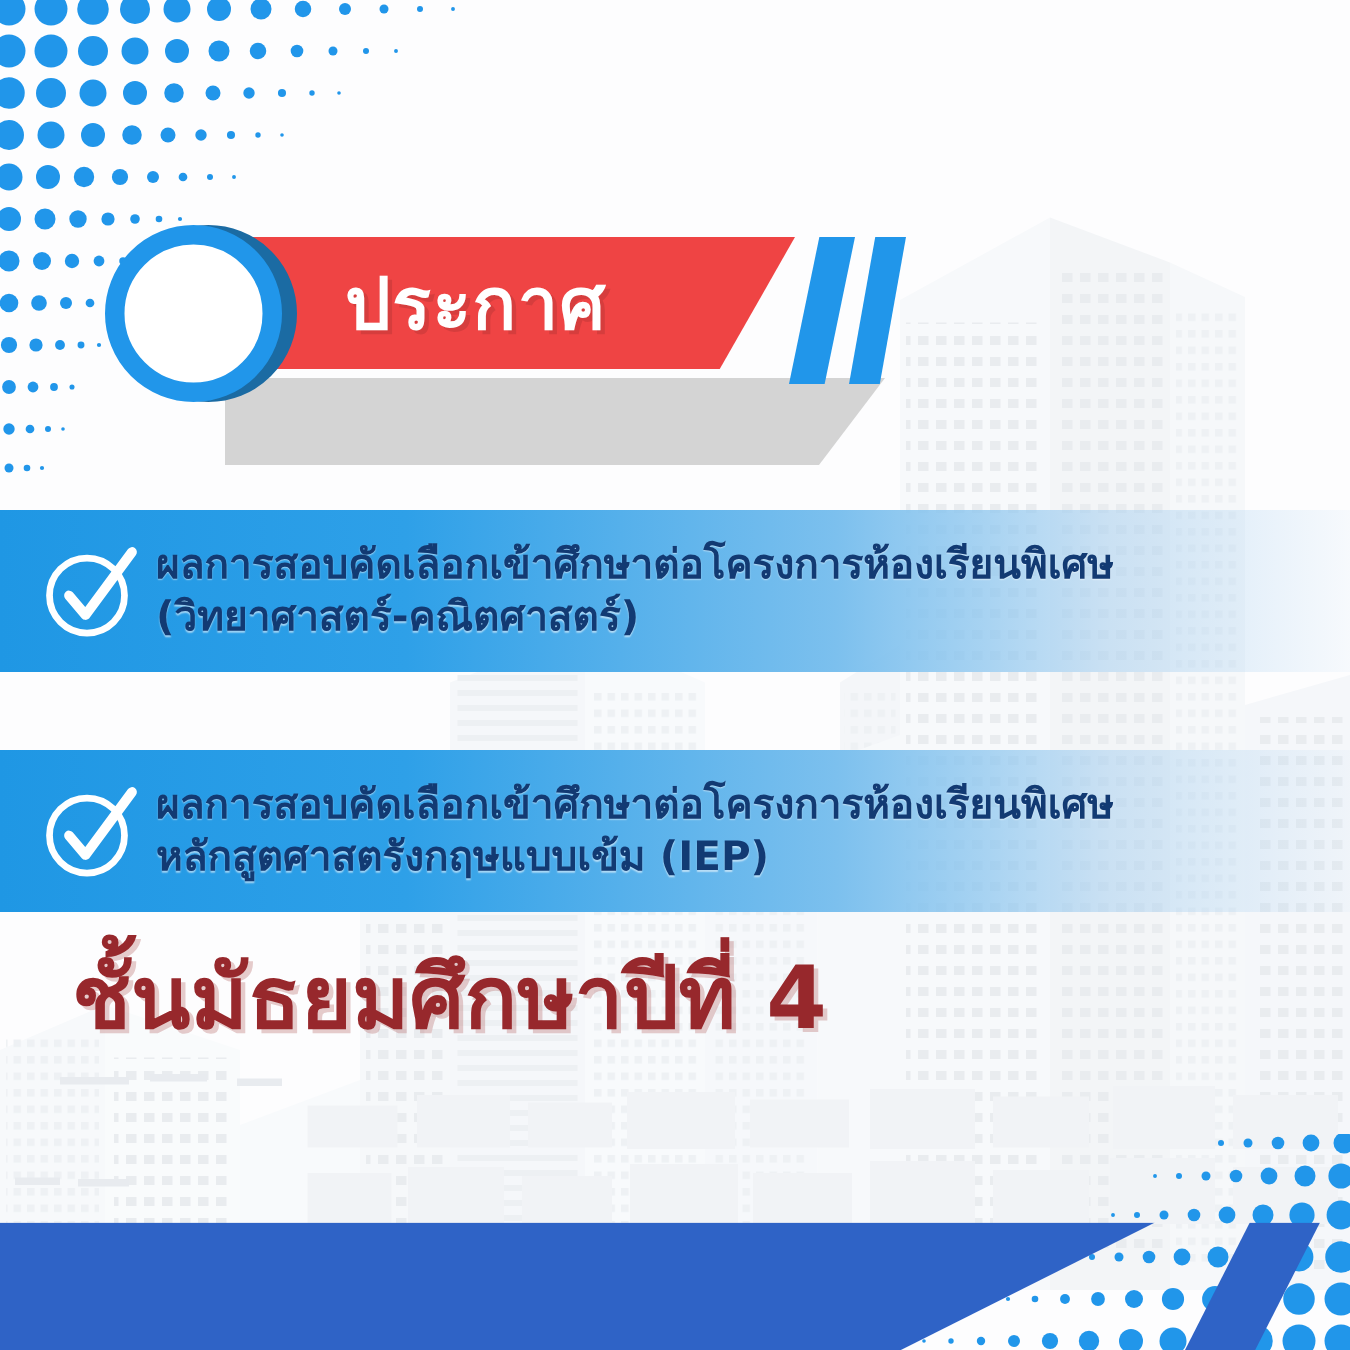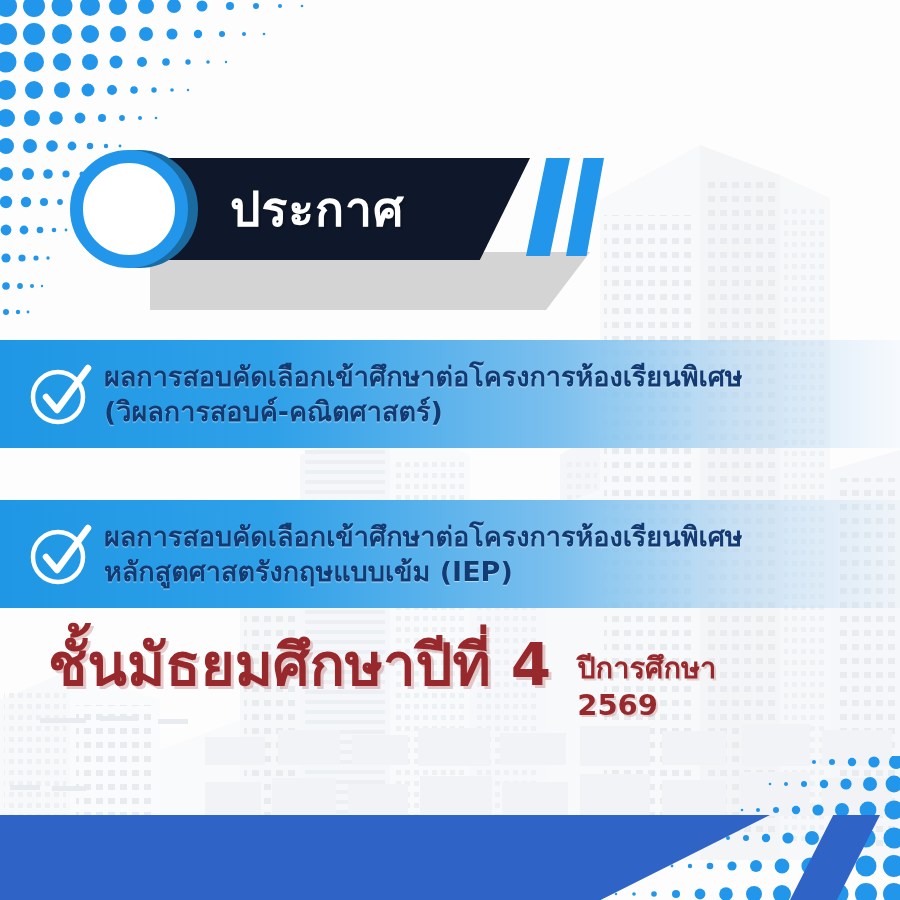--- a/index.html
+++ b/index.html
@@ -25,22 +25,22 @@
   #dots-tl{left:-6px;top:-6px;width:330px;height:340px;}
   #dots-br{right:-6px;bottom:-6px;width:300px;height:150px;}
 
   
   .grey-band{
     position:absolute;left:150px;top:252px;width:440px;height:58px;
     background:#d4d4d4;
     clip-path:polygon(0 0,100% 0,90% 100%,0% 100%);
   }
   .blue-band{
-    position:absolute;left:112px;top:158px;width:418px;height:102px;
-    background:#0f172a;
+    position:absolute;left:112px;top:158px;width:418px;height:88px;
+    background:#ef4444;
     clip-path:polygon(0 0,100% 0,88% 100%,0 100%);
     display:flex;align-items:center;
   }
   .blue-band-text{
     margin-left:118px;
     color:#ffffff;
     font-size:48px;font-weight:bold;
     letter-spacing:1px;
     text-shadow:3px 3px 0 rgba(0,0,0,.10);
     white-space:nowrap;
@@ -344,39 +344,35 @@
   <div class="ring-shadow"></div>
   <div class="ring"></div>
 
   <div class="banner" id="banner-1">
     <svg class="check-wrap" viewBox="0 0 70 70">
       <circle cx="32" cy="38" r="25" fill="none" stroke="#ffffff" stroke-width="4.5"></circle>
       <path d="M20 38 L31 51 L62 9" fill="none" stroke="#ffffff" stroke-width="6.5" stroke-linecap="round" stroke-linejoin="round"></path>
     </svg>
     <div class="banner-text">
       <div>ผลการสอบคัดเลือกเข้าศึกษาต่อโครงการห้องเรียนพิเศษ</div>
-      <div>(วิผลการสอบค์-คณิตศาสตร์)</div>
+      <div>(วิทยาศาสตร์-คณิตศาสตร์)</div>
     </div>
   </div>
 
   <div class="banner" id="banner-2">
     <svg class="check-wrap" viewBox="0 0 70 70">
       <circle cx="32" cy="38" r="25" fill="none" stroke="#ffffff" stroke-width="4.5"></circle>
       <path d="M20 38 L31 51 L62 9" fill="none" stroke="#ffffff" stroke-width="6.5" stroke-linecap="round" stroke-linejoin="round"></path>
     </svg>
     <div class="banner-text">
       <div>ผลการสอบคัดเลือกเข้าศึกษาต่อโครงการห้องเรียนพิเศษ</div>
       <div>หลักสูตศาสตรังกฤษแบบเข้ม (IEP)</div>
     </div>
   </div>
 
   <div class="headline">
     <div class="grade">ชั้นมัธยมศึกษาปีที่ 4</div>
-    <div class="year-block">
-      <div>ปีการศึกษา</div>
-      <div>2569</div>
-    </div>
   </div>
 
   <div class="bottom-bar"></div>
   <div class="bottom-slash"></div>
 
 </div>
 
 </body></html>

